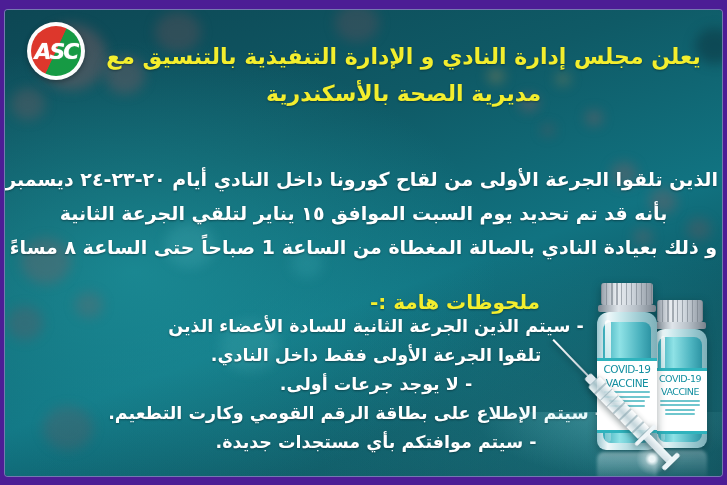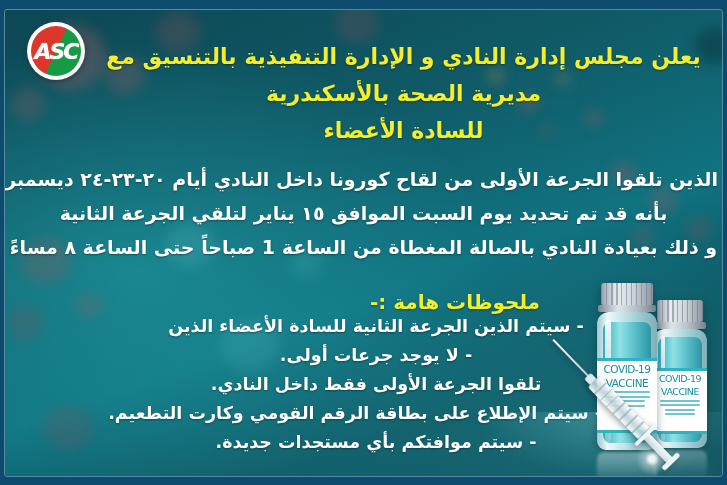--- a/index.html
+++ b/index.html
@@ -1,16 +1,16 @@
 <!DOCTYPE html>
 <html lang="ar"><head>
 <meta charset="utf-8">
 <style>
   html,body{margin:0;padding:0;background:#fff;}
-  .page{position:relative;width:727px;height:485px;background:#0c4a6e;overflow:hidden;
+  .page{position:relative;width:727px;height:485px;background:#4c1d95;overflow:hidden;
         font-family:"DejaVu Sans",sans-serif;}
   .poster{position:absolute;left:5px;top:10px;width:717px;height:466px;border-radius:3px;overflow:hidden;
     box-shadow:0 0 0 1px rgba(150,195,200,.55);
     background:
       radial-gradient(ellipse 520px 330px at 18% 56%, rgba(34,164,172,.55), rgba(34,164,172,0) 70%),
       radial-gradient(ellipse 430px 300px at 86% 94%, rgba(44,156,165,.38), rgba(44,156,165,0) 70%),
       radial-gradient(ellipse 400px 250px at 45% 100%, rgba(28,120,130,.35), rgba(28,120,130,0) 75%),
       linear-gradient(160deg,#0d4754 0%,#0f5a66 32%,#117381 58%,#0d5561 78%,#0b3f4b 100%);}
   .blob{position:absolute;border-radius:50%;filter:blur(6px);}
 
@@ -118,34 +118,33 @@
     </div>
 
     <div class="logo">
       <div class="logo-inner"></div>
       <div class="logo-text">ASC</div>
     </div>
 
     <div class="hdr">
       <div>يعلن مجلس إدارة النادي و الإدارة التنفيذية  بالتنسيق مع</div>
       <div>مديرية الصحة بالأسكندرية</div>
-      <div>للسادة الأعضاء</div>
     </div>
 
     <div class="body-text">
       <div>الذين تلقوا الجرعة الأولى من لقاح كورونا داخل النادي أيام ٢٠-٢٣-٢٤ ديسمبر ٢٠٢١</div>
       <div>بأنه قد تم تحديد يوم السبت الموافق ١٥ يناير لتلقي الجرعة الثانية</div>
       <div>و ذلك بعيادة النادي بالصالة المغطاة من الساعة 1 صباحاً حتى الساعة ٨ مساءً</div>
     </div>
 
     <div class="notes-heading">ملحوظات هامة :-</div>
     <div class="notes">
       <div>- سيتم الذين الجرعة الثانية للسادة الأعضاء الذين</div>
+      <div>تلقوا الجرعة الأولى فقط داخل النادي.</div>
       <div>- لا يوجد جرعات أولى.</div>
-      <div>تلقوا الجرعة الأولى فقط داخل النادي.</div>
       <div>- سيتم الإطلاع على بطاقة الرقم القومي وكارت التطعيم.</div>
       <div>- سيتم موافتكم بأي مستجدات جديدة.</div>
     </div>
 
     <div class="vials"></div>
     <div class="floor-glow"></div>
 
     <div class="vial vial-back">
       <div class="cap"></div>
       <div class="cap-ring"></div>

